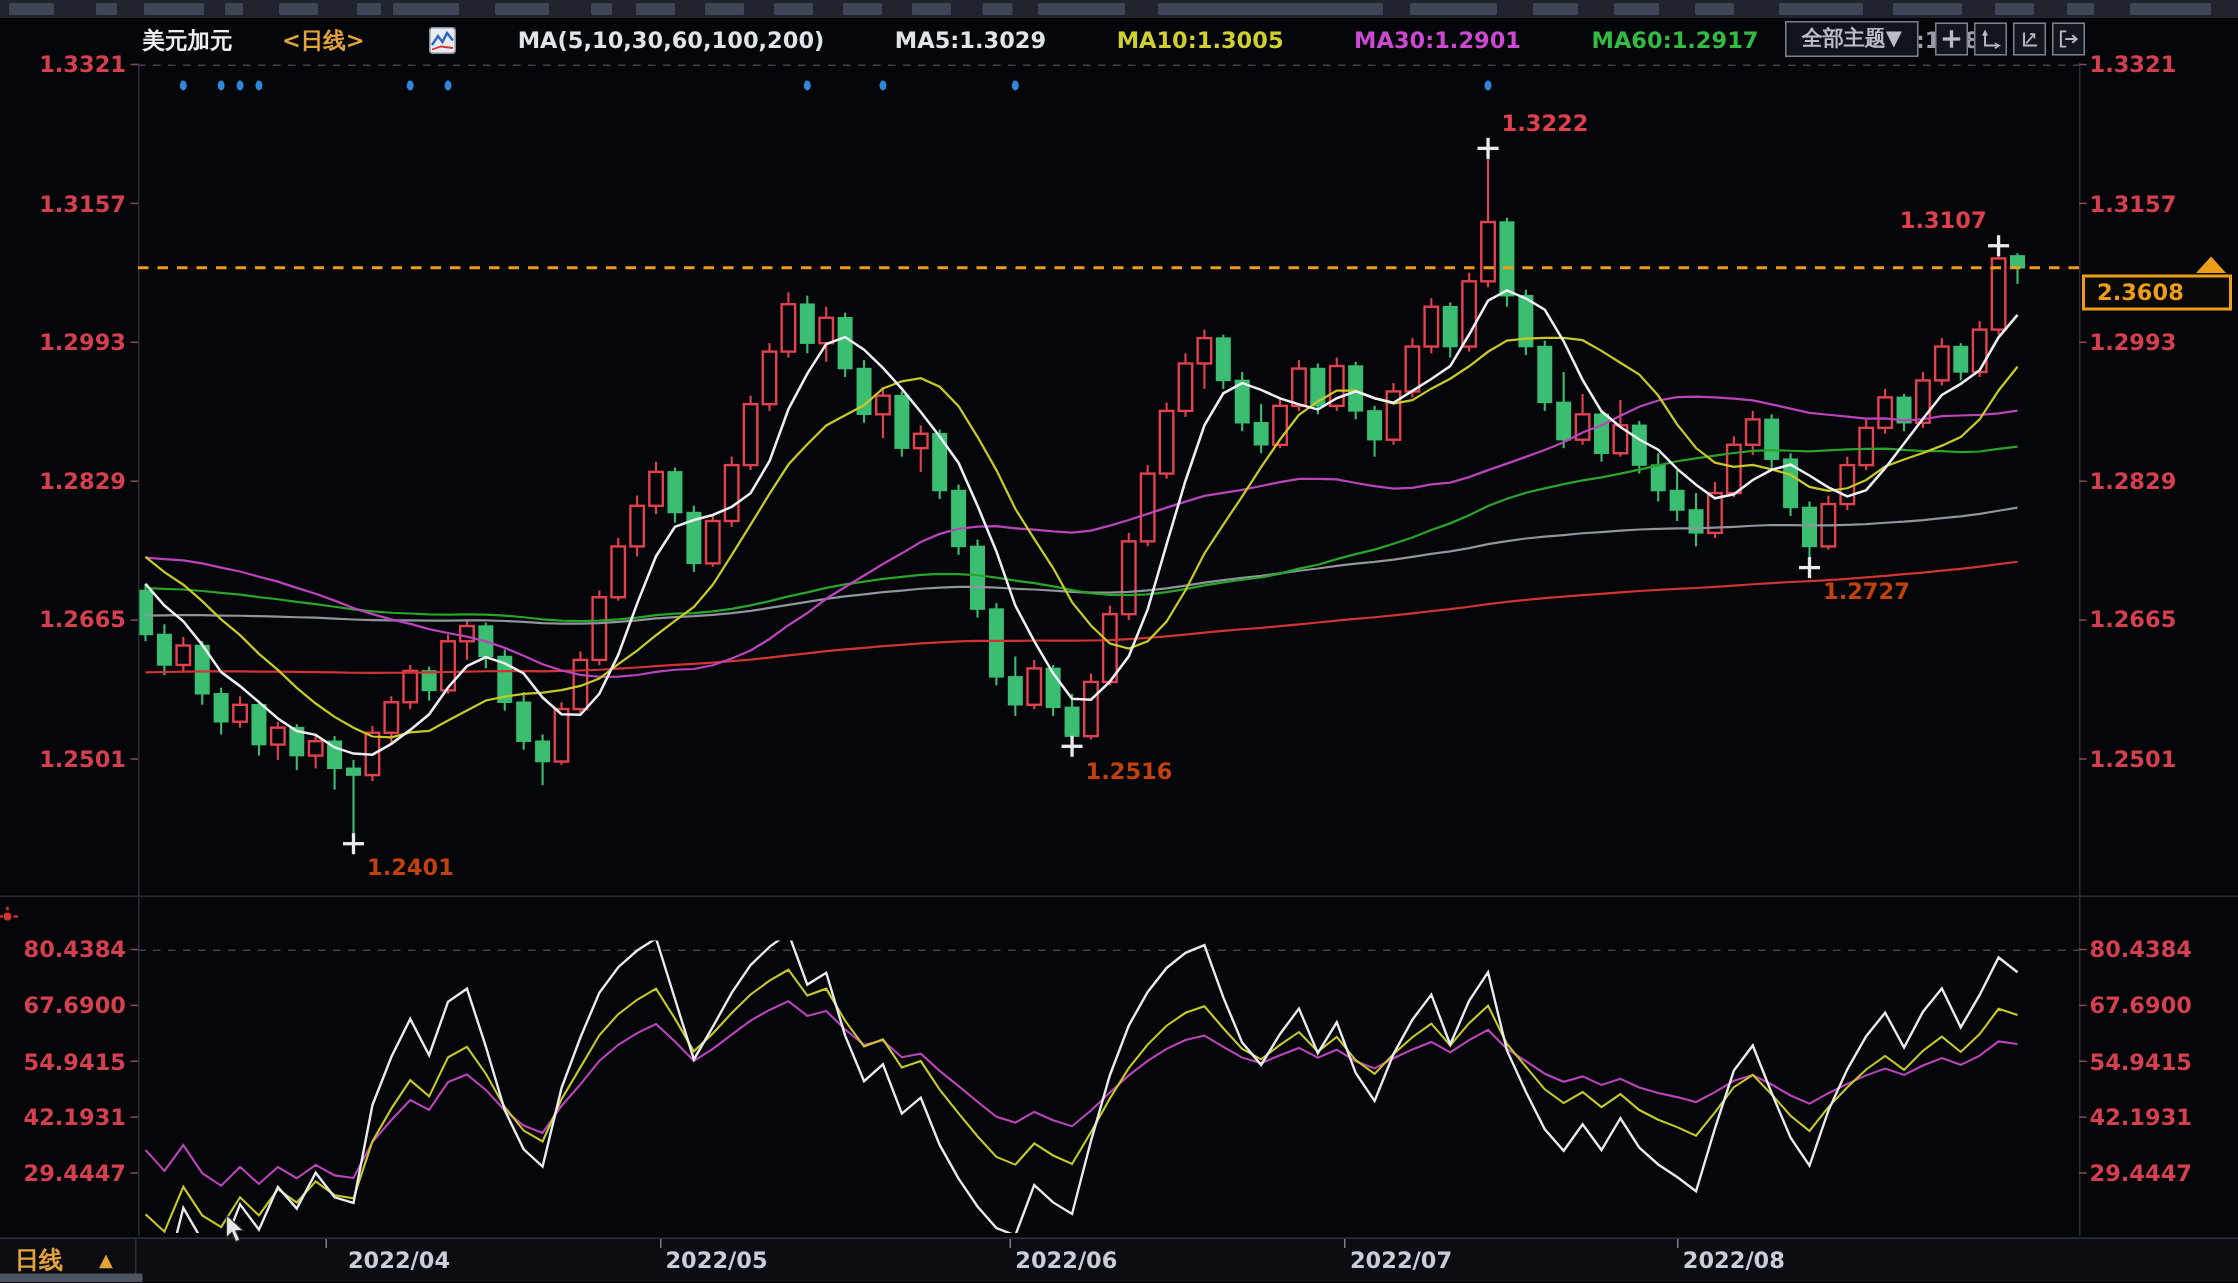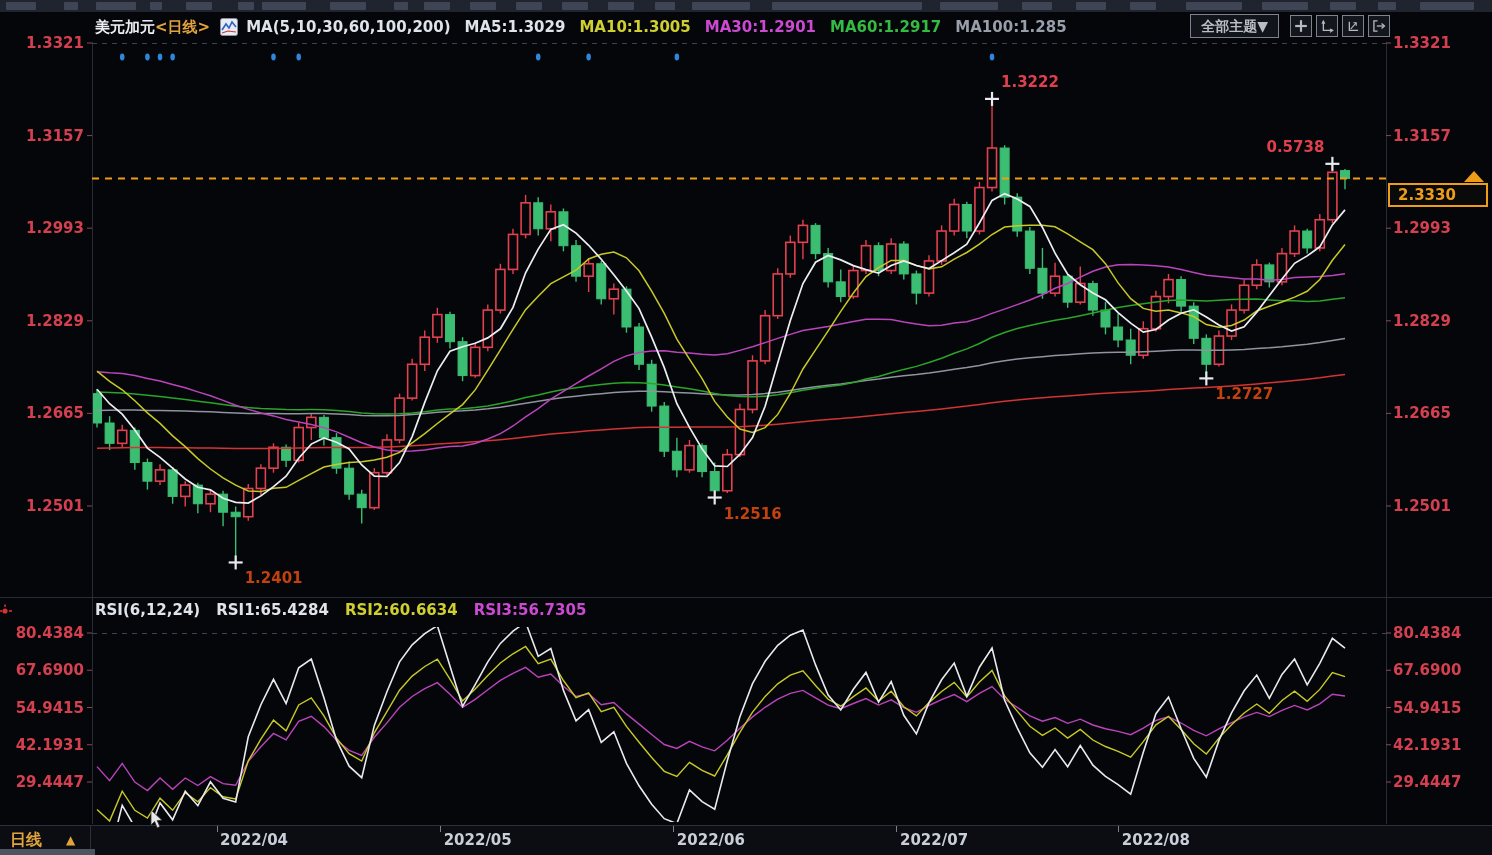--- a/index.html
+++ b/index.html
@@ -3,21 +3,21 @@
 <meta charset="utf-8">
 <style>
   html,body{margin:0;padding:0;background:#000;}
   .screen{position:relative;width:1492px;height:855px;background:#05060a;overflow:hidden;
           font-family:"DejaVu Sans","Liberation Sans",sans-serif;}
   
   .top-strip{position:absolute;top:0;left:0;width:1492px;height:12px;background:#20242e;z-index:2;}
   .top-strip i{position:absolute;top:2px;height:8px;background:#3f4554;border-radius:1px;}
   
   .titlebar{position:absolute;top:12px;left:0;height:30px;width:100%;display:flex;align-items:center;
-            padding-left:95px;box-sizing:border-box;font-size:15px;font-weight:bold;z-index:2;white-space:nowrap;}
+            padding-left:95px;box-sizing:border-box;font-size:15px;font-weight:bold;z-index:2;white-space:nowrap;gap:33px;}
   .t-symbol{color:#eceef2;}
   .t-period{color:#e2a33c;}
   .kline-ico{margin-left:10px;display:inline-flex;}
   .t-ma{color:#dfe3ea;margin-left:8px;}
   .mval{margin-left:14px;}
   .c-white{color:#dfe3ea}.c-yellow{color:#cfd02f}.c-magenta{color:#cc4ad2}
   .c-green{color:#33bb44}.c-gray{color:#989eaa}
   .header-right{position:absolute;top:14px;right:102px;display:flex;gap:4px;align-items:center;z-index:3;}
   .theme-btn{border:1px solid #7d828c;color:#b9bdc6;font-size:14px;font-weight:bold;padding:0 10px;height:22px;
              line-height:22px;margin-right:7px;background:#12141b;}
@@ -433,52 +433,46 @@
   <div class="axcol axcol-r" id="rsiAxisR">
       <div class="axlab" style="top: 624px;">80.4384</div>
       <div class="axlab" style="top: 661.25px;">67.6900</div>
       <div class="axlab" style="top: 698.5px;">54.9415</div>
       <div class="axlab" style="top: 735.75px;">42.1931</div>
       <div class="axlab" style="top: 773px;">29.4447</div>
     </div>
 
   <div id="annots">
       <div class="ann ann-red" style="left: 1001.03px; top: 72.8988px;">1.3222</div>
-      <div class="ann ann-red" style="left: 1324.39px; top: 137.832px; transform: translateX(-100%);">0.5738</div>
+      <div class="ann ann-red" style="left: 1324.39px; top: 137.832px; transform: translateX(-100%);">1.3107</div>
       <div class="ann ann-green" style="left: 1215.33px; top: 385.393px;">1.2727</div>
       <div class="ann ann-green" style="left: 723.694px; top: 504.53px; text-align: center;">1.2516</div>
       <div class="ann ann-green" style="left: 244.666px; top: 569.463px;">1.2401</div>
     </div>
 
   <div class="tag-tri"></div>
   <div class="price-tag">
-    <span>2.3330</span>
+    <span>2.3608</span>
   </div>
 
   <div class="pane-handle">
     <svg width="14" height="14" viewBox="0 0 14 14">
         <circle cx="5" cy="7" r="2.6" fill="#d23434"></circle>
         <rect x="0" y="6.2" width="2" height="1.6" fill="#d23434"></rect>
         <rect x="9" y="6.2" width="3" height="1.6" fill="#d23434"></rect>
         <rect x="4.2" y="0.5" width="1.6" height="2.4" fill="#d23434"></rect>
       </svg>
   </div>
-  <div class="rsi-header">
-    <span class="c-white">RSI(6,12,24)</span>
-    <span class="c-white">RSI1:65.4284</span>
-    <span class="c-yellow">RSI2:60.6634</span>
-    <span class="c-magenta">RSI3:56.7305</span>
-  </div>
 
   <div class="bottom-bar">
     <span class="bb-period">日线</span>
     <span class="bb-arrow">▲</span>
     <div class="bb-divider"></div>
     <div id="dates">
-        <div class="datelab" style="left: 254px; text-align: right;">2022/04</div>
+        <div class="datelab" style="left: 266px; text-align: right;">2022/04</div>
         <div class="datetick" style="left: 216.575px;"></div>
         <div class="datelab" style="left: 477.701px;">2022/05</div>
         <div class="datetick" style="left: 439.701px;"></div>
         <div class="datelab" style="left: 710.912px;">2022/06</div>
         <div class="datetick" style="left: 672.912px;"></div>
         <div class="datelab" style="left: 934.038px;">2022/07</div>
         <div class="datetick" style="left: 896.038px;"></div>
         <div class="datelab" style="left: 1155.9px;">2022/08</div>
         <div class="datetick" style="left: 1117.9px;"></div>
       </div>

